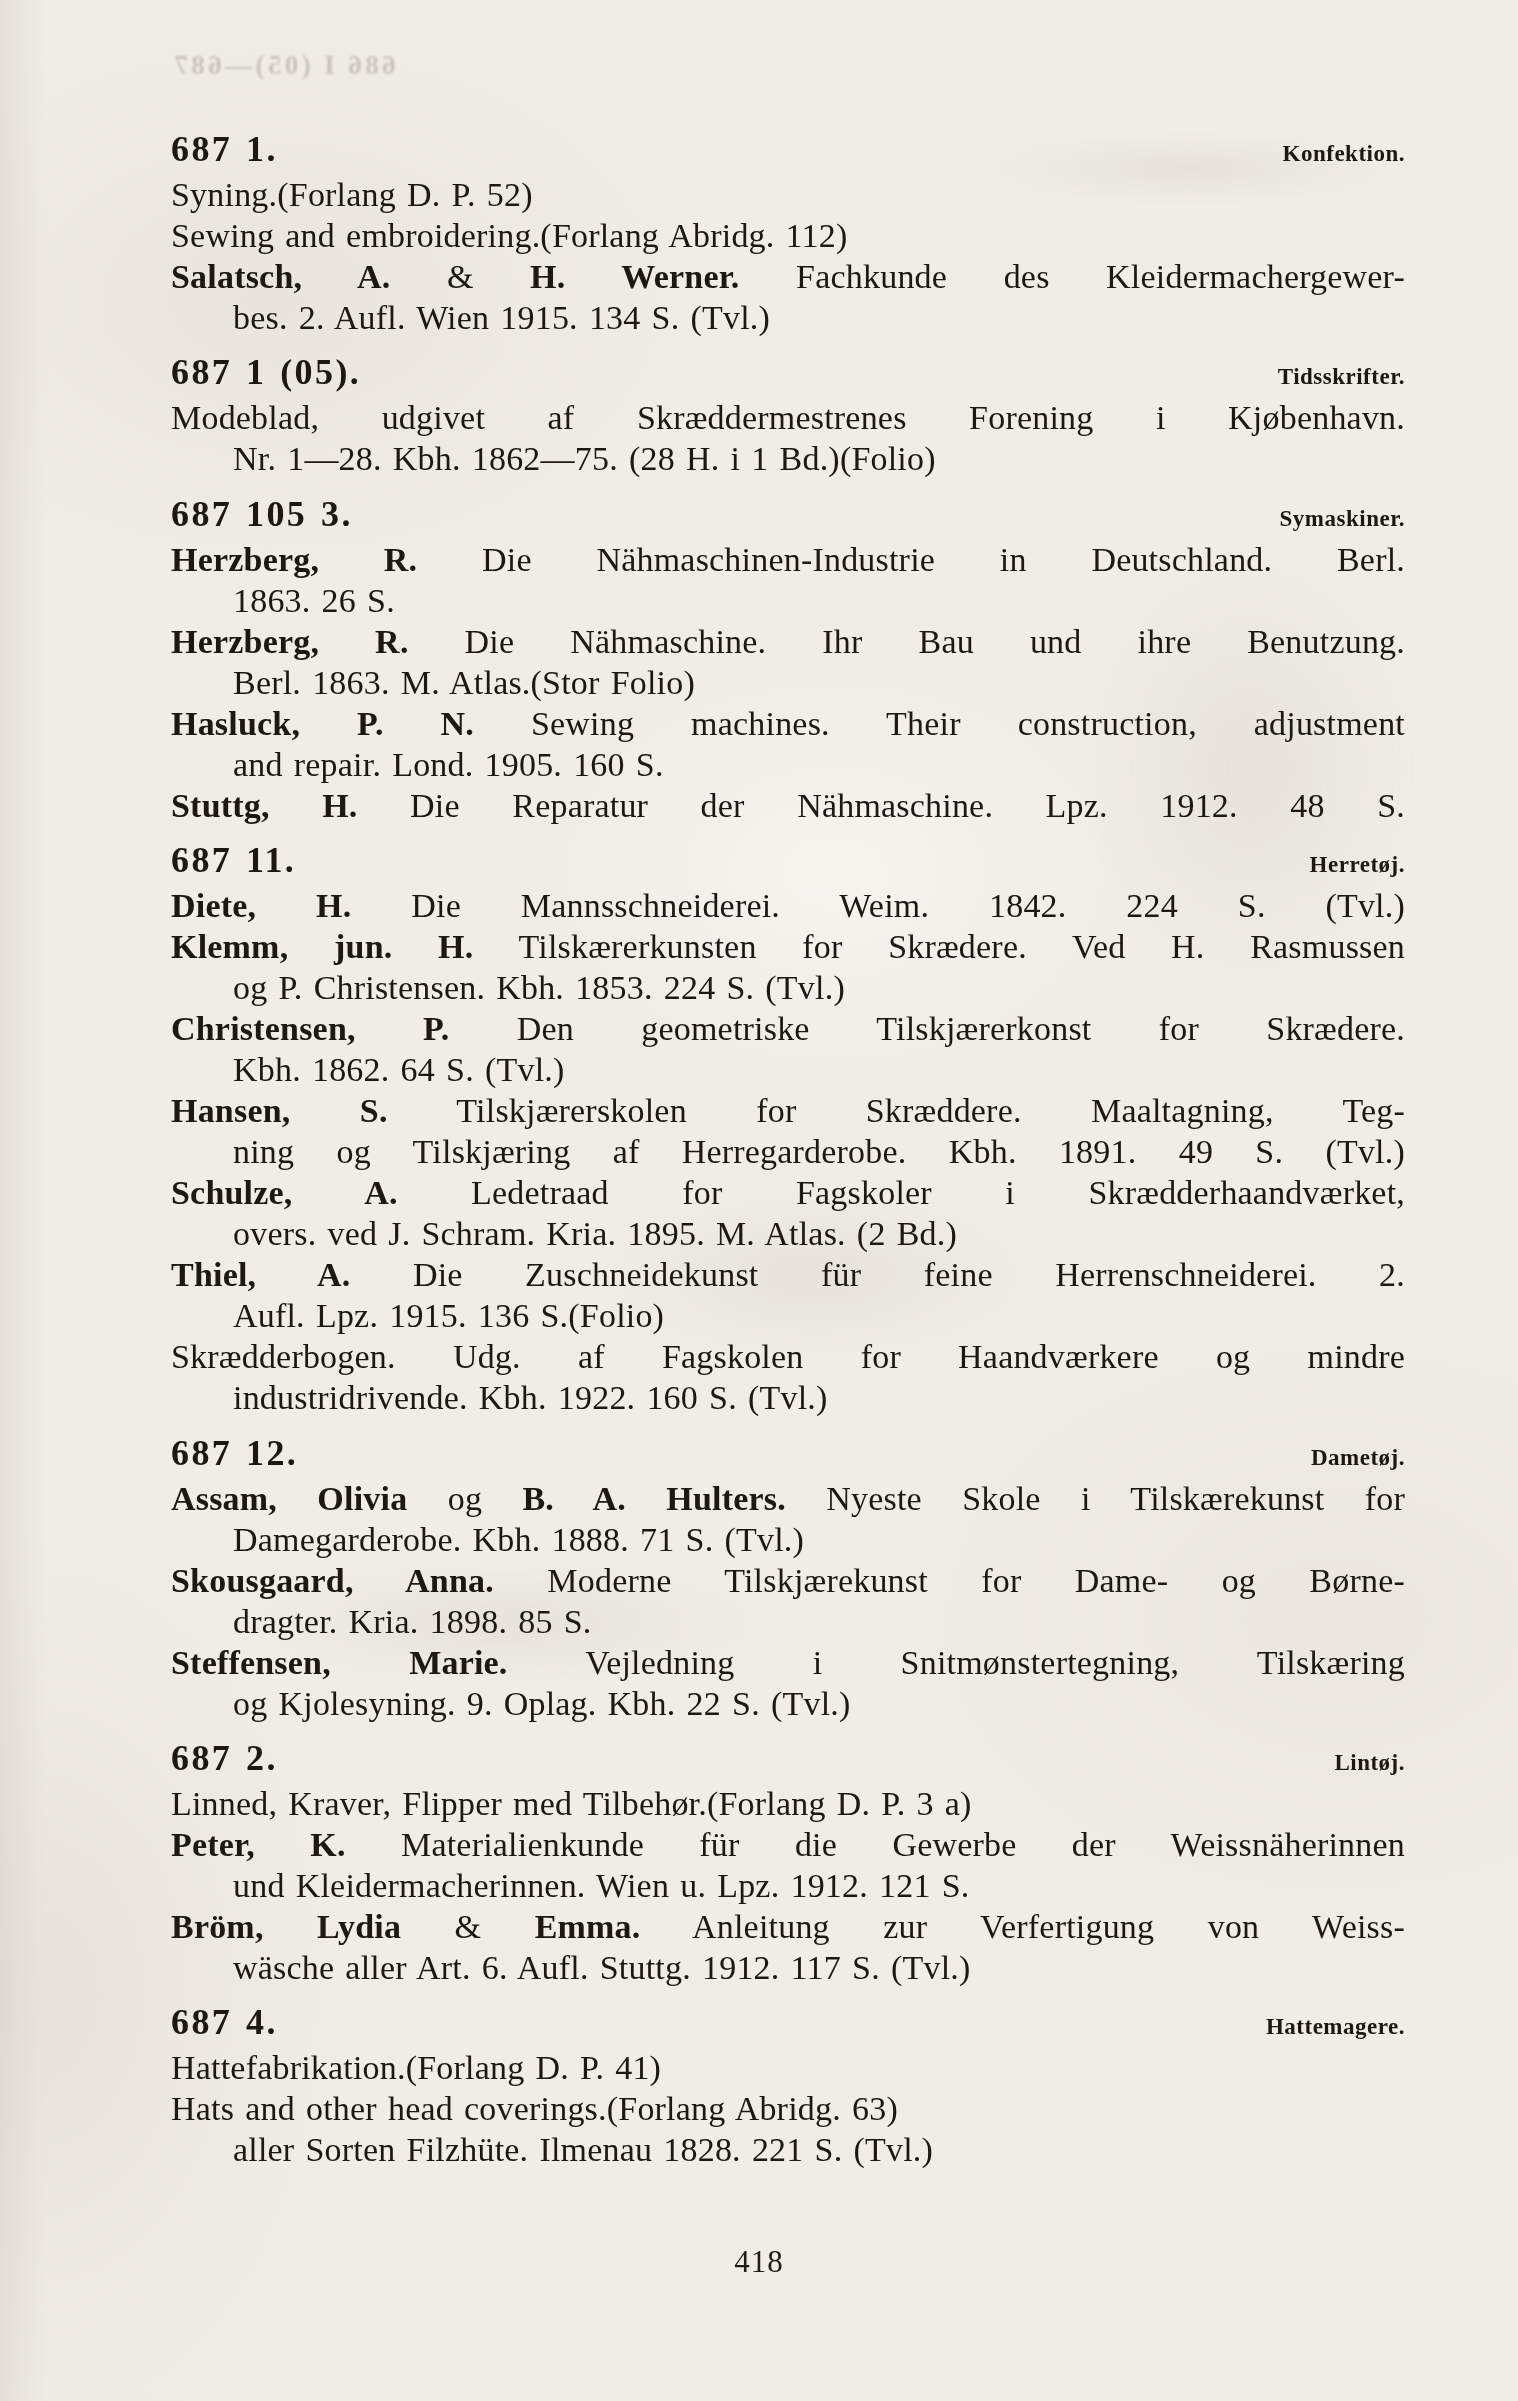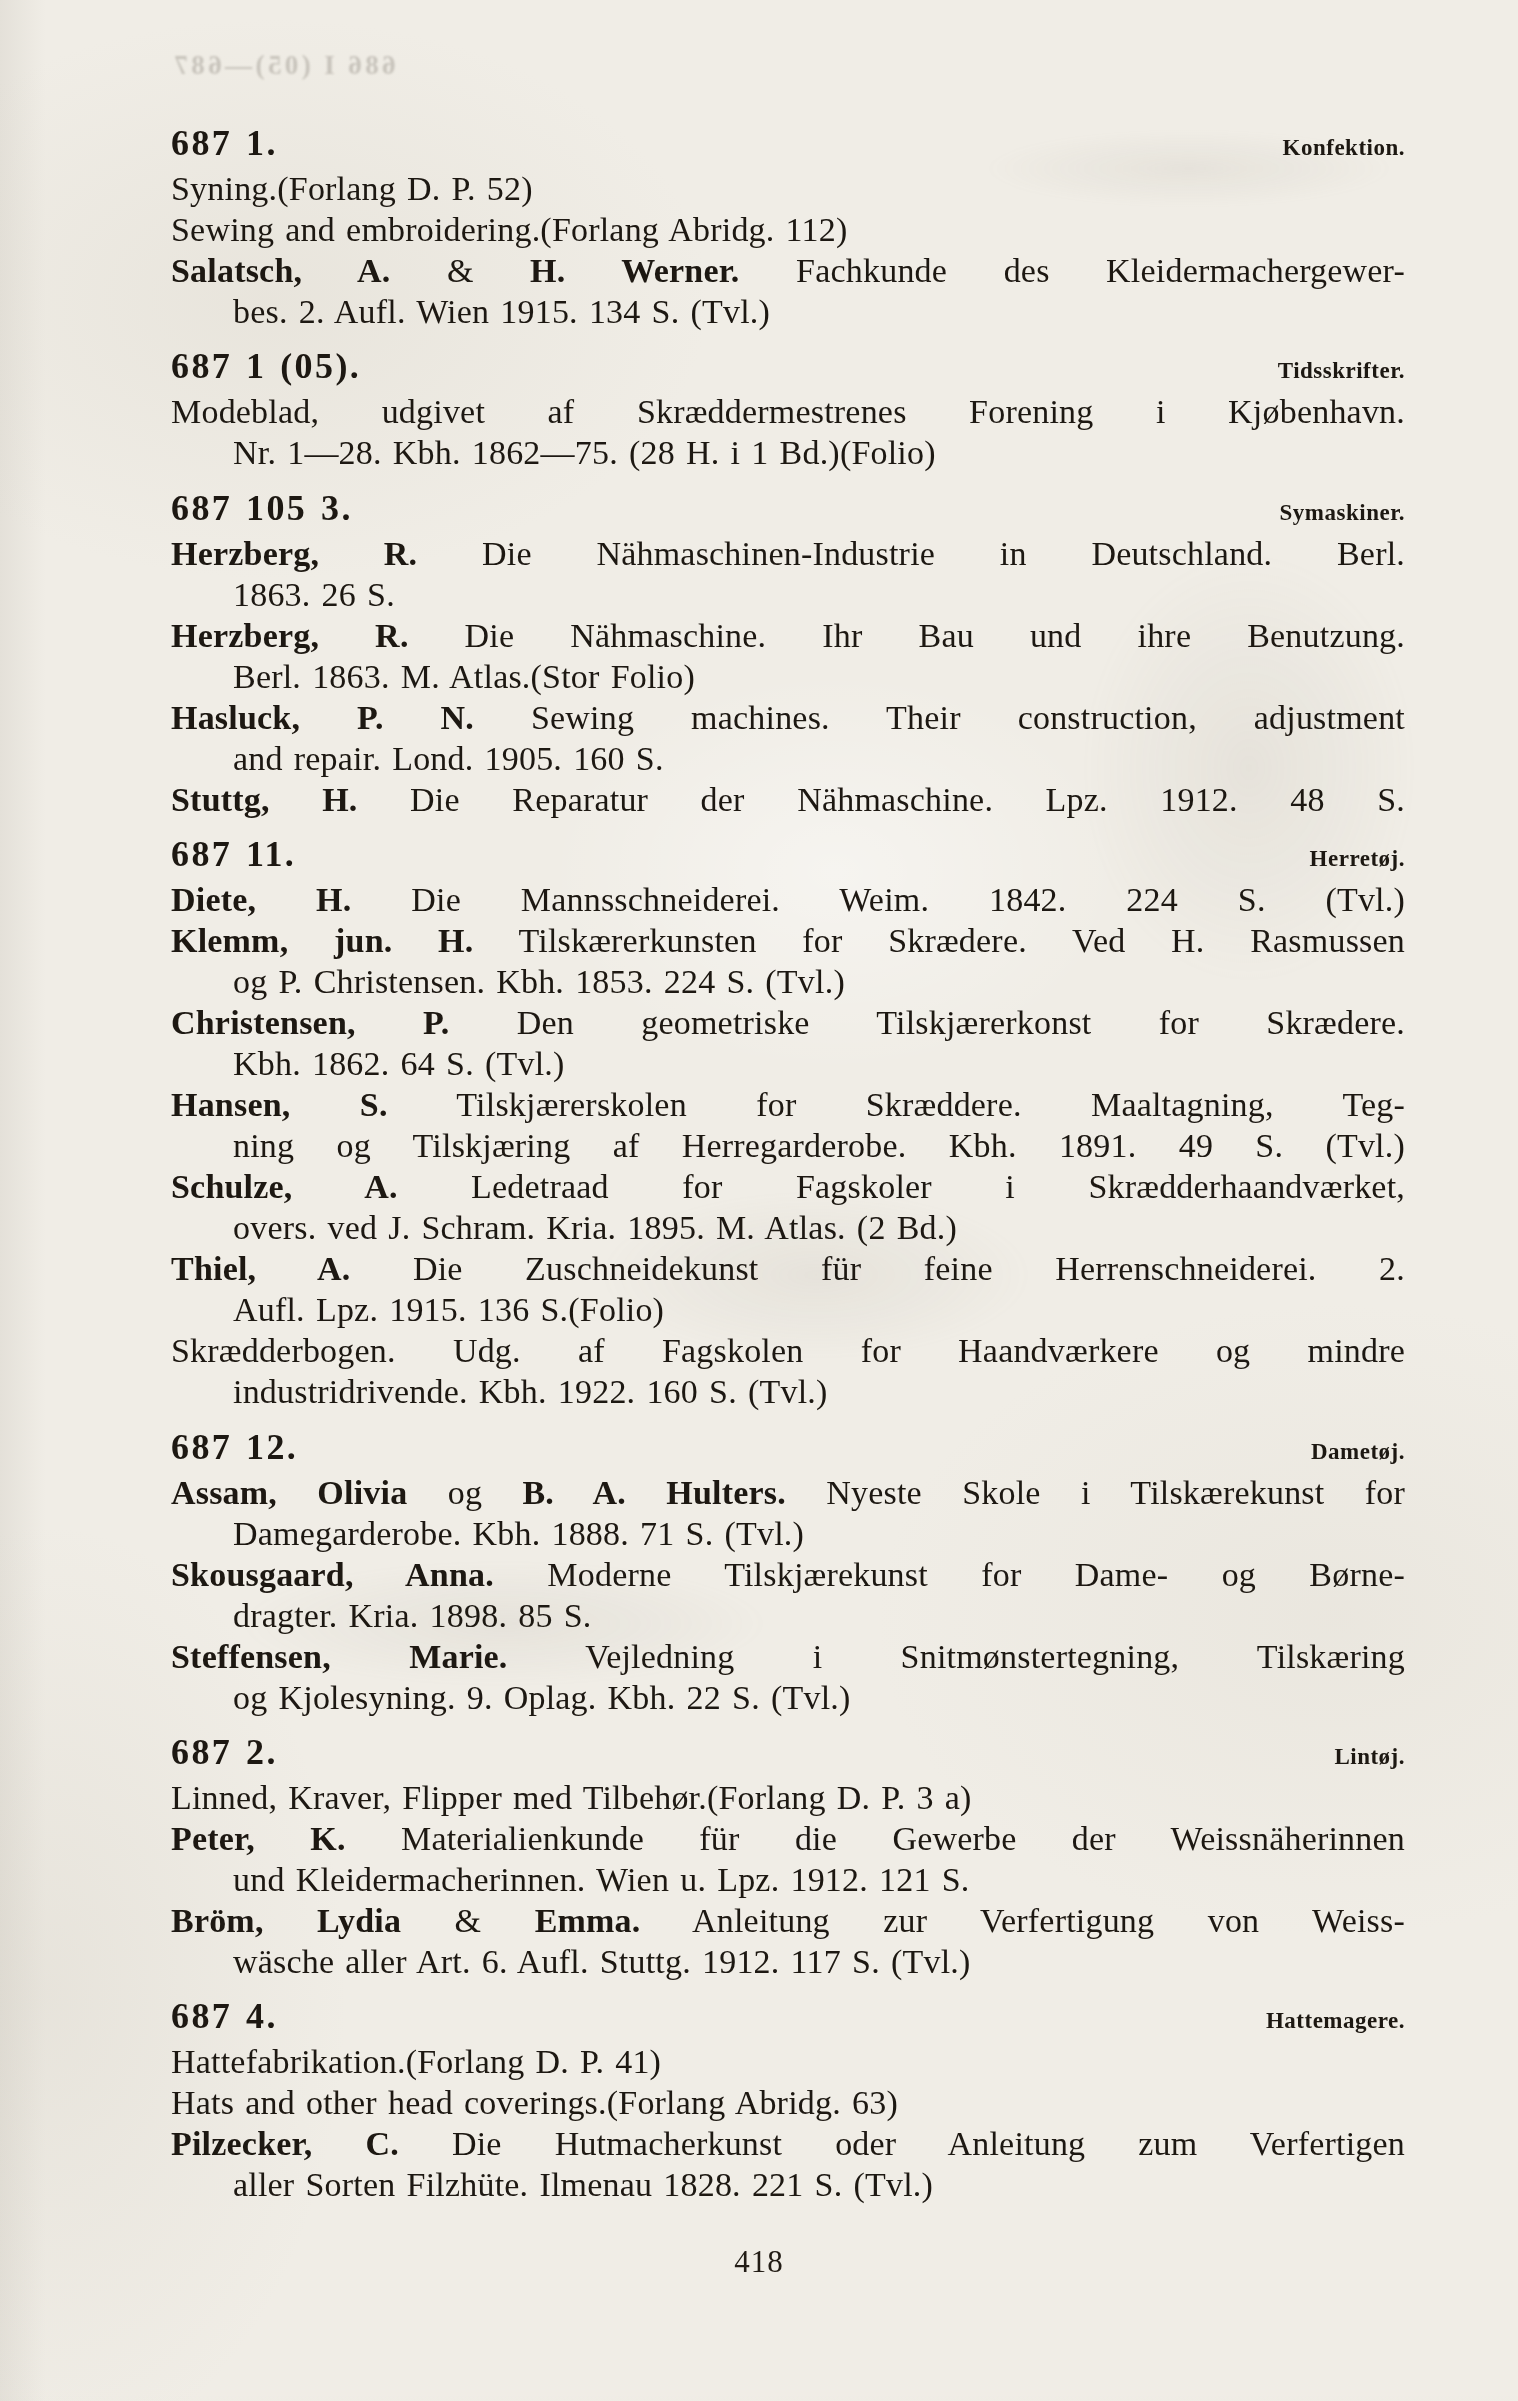--- a/index.html
+++ b/index.html
@@ -58,21 +58,21 @@
     text-align: justify;
     text-align-last: justify;
   }
   .line.indent { padding-left: 62px; }
   .b { font-weight: bold; }
   .section {
     display: flex; justify-content: space-between; align-items: baseline;
     font-weight: bold;
     margin-top: 14.4px;
   }
-  .section:first-child { margin-top: 0; }
+  .section:first-child { margin-top: 6px; }
   .sec-num { font-size: 36px; letter-spacing: 2.4px; }
   .sec-cat { font-size: 23px; letter-spacing: 0.5px; }
   .note {
     display: flex; align-items: baseline;
   }
   .page-number {
     position: absolute;
     top: 2244px; left: 0; width: 100%;
     text-align: center;
     font-size: 31px;
@@ -175,19 +175,18 @@
         <span class="sec-cat">Hattemagere.</span>
       </div>
       <div class="line note">
         <span class="note-left">Hattefabrikation.</span>
         <span class="note-right">(Forlang D. P. 41)</span>
       </div>
       <div class="line note">
         <span class="note-left">Hats and other head coverings.</span>
         <span class="note-right">(Forlang Abridg. 63)</span>
       </div>
-      <div class="line body justify"><span class="b">Pilzecker, C.</span><span> Die Hutmacherkunst oder Anleitung zum Verfertigen</span></div>
       <div class="line body indent"><span>aller Sorten Filzhüte. Ilmenau 1828. 221 S. (Tvl.)</span></div>
     </main>
 
   <div class="page-number">418</div>
 </div>
 
 
 </body></html>

